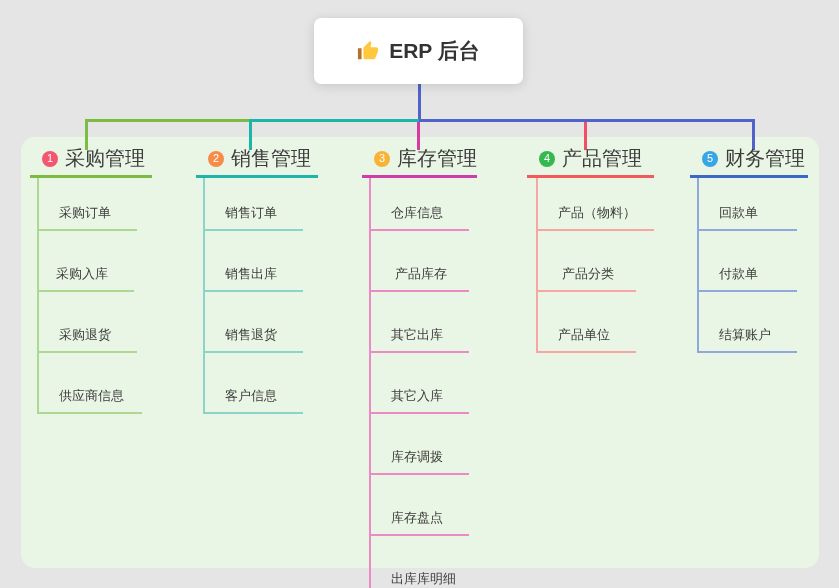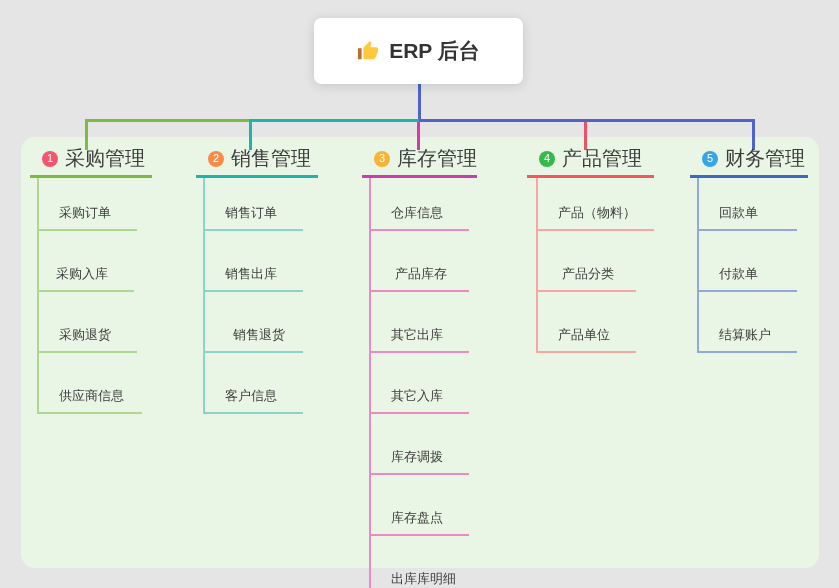--- a/index.html
+++ b/index.html
@@ -103,21 +103,21 @@
       <span class="badge" style="background: rgb(247, 140, 73);">2</span>
       <span class="branch-title">销售管理</span>
     </div>
     <ul class="children" style="border-left-color: rgb(139, 211, 203);">
           <li style="border-bottom-color: rgb(139, 211, 203);">
             <span>销售订单</span>
           </li>
           <li style="border-bottom-color: rgb(139, 211, 203);">
             <span>销售出库</span>
           </li>
-          <li style="border-bottom-color: rgb(139, 211, 203); justify-content: flex-end;">
+          <li style="border-bottom-color: rgb(139, 211, 203);">
             <span>销售退货</span>
           </li>
           <li style="border-bottom-color: rgb(139, 211, 203);">
             <span>客户信息</span>
           </li>
         </ul>
   </div>
 
   <div class="branch" style="left: 362px;">
     <div class="branch-header" style="border-bottom-color: rgb(207, 61, 168); min-width: 103px;">

